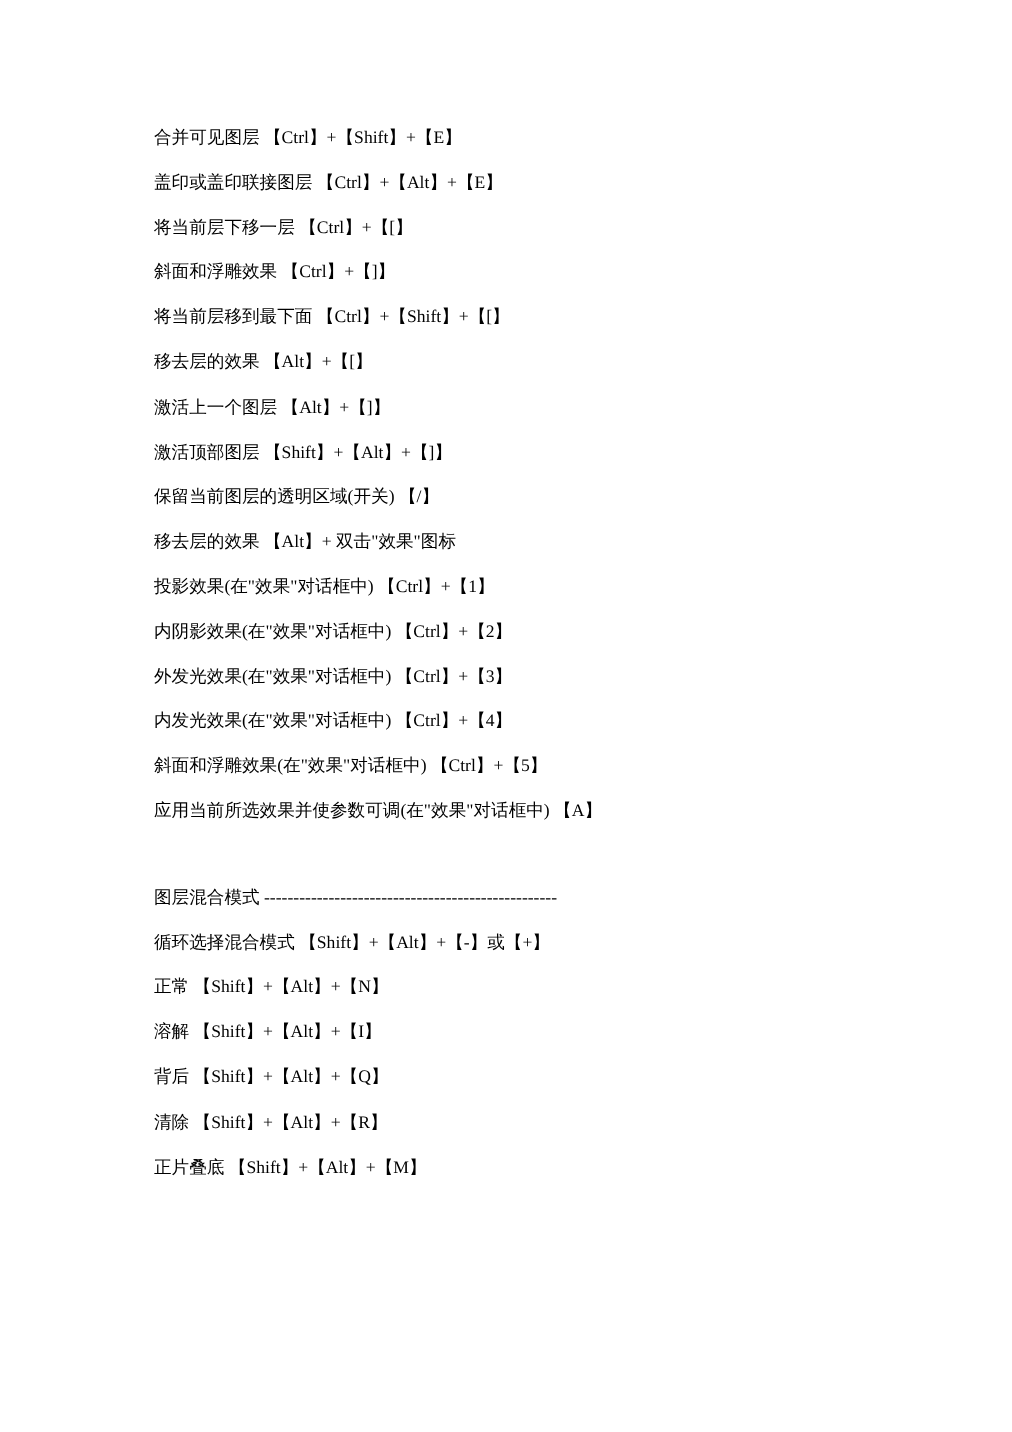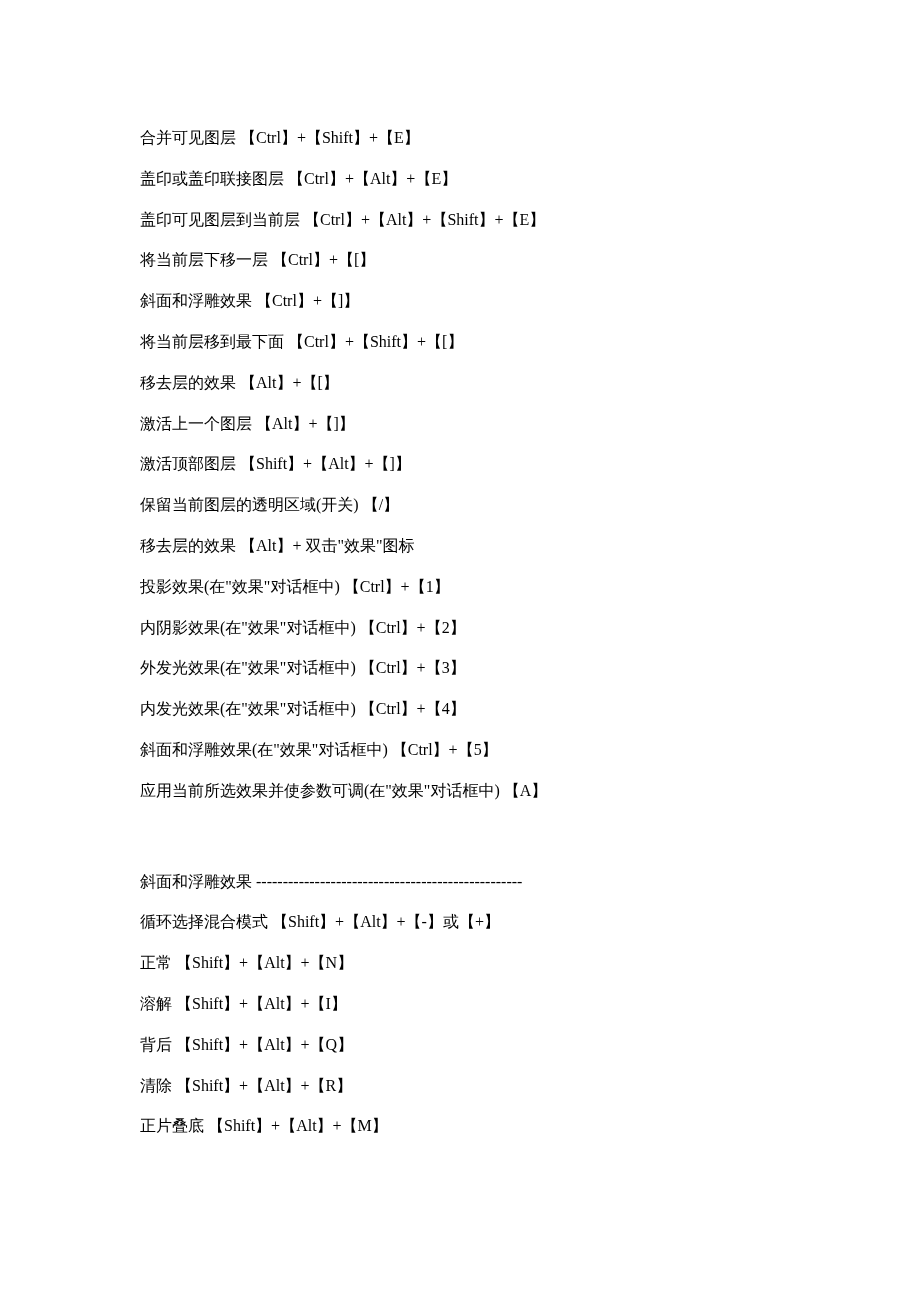--- a/index.html
+++ b/index.html
@@ -10,55 +10,54 @@
     font-size: 16px;
     color: #000000;
     width: 920px;
   }
   .page {
     padding: 110px 140px 80px 140px;
     box-sizing: border-box;
     width: 920px;
   }
   .line {
-    margin: 16px 0 16px 0;
+    margin: 4px 0 16px 0;
     line-height: 1.55;
     white-space: normal;
     word-break: break-all;
   }
   .spacer {
     height: 34px;
   }
 </style>
 </head>
 <body>
 
 <div class="page">
   <div id="block1">
       <p class="line">合并可见图层 【Ctrl】+【Shift】+【E】</p>
       <p class="line">盖印或盖印联接图层 【Ctrl】+【Alt】+【E】</p>
-      <p class="line">盖印可见图层到当前层 【Ctrl】+【Alt】+【Shift】+【E】</p>
       <p class="line">将当前层下移一层 【Ctrl】+【[】</p>
       <p class="line">斜面和浮雕效果 【Ctrl】+【]】</p>
       <p class="line">将当前层移到最下面 【Ctrl】+【Shift】+【[】</p>
       <p class="line">移去层的效果 【Alt】+【[】</p>
       <p class="line">激活上一个图层 【Alt】+【]】</p>
       <p class="line">激活顶部图层 【Shift】+【Alt】+【]】</p>
       <p class="line">保留当前图层的透明区域(开关) 【/】</p>
       <p class="line">移去层的效果 【Alt】+ 双击"效果"图标</p>
       <p class="line">投影效果(在"效果"对话框中) 【Ctrl】+【1】</p>
       <p class="line">内阴影效果(在"效果"对话框中) 【Ctrl】+【2】</p>
       <p class="line">外发光效果(在"效果"对话框中) 【Ctrl】+【3】</p>
       <p class="line">内发光效果(在"效果"对话框中) 【Ctrl】+【4】</p>
       <p class="line">斜面和浮雕效果(在"效果"对话框中) 【Ctrl】+【5】</p>
       <p class="line">应用当前所选效果并使参数可调(在"效果"对话框中) 【A】</p>
     </div>
   <div class="spacer"></div>
   <div id="block2">
-      <p class="line">斜面和浮雕效果 --------------------------------------------------</p>
+      <p class="line">图层混合模式 --------------------------------------------------</p>
       <p class="line">循环选择混合模式 【Shift】+【Alt】+【-】或【+】</p>
       <p class="line">正常 【Shift】+【Alt】+【N】</p>
       <p class="line">溶解 【Shift】+【Alt】+【I】</p>
       <p class="line">背后 【Shift】+【Alt】+【Q】</p>
       <p class="line">清除 【Shift】+【Alt】+【R】</p>
       <p class="line">正片叠底 【Shift】+【Alt】+【M】</p>
     </div>
 </div>
 
 </body></html>

